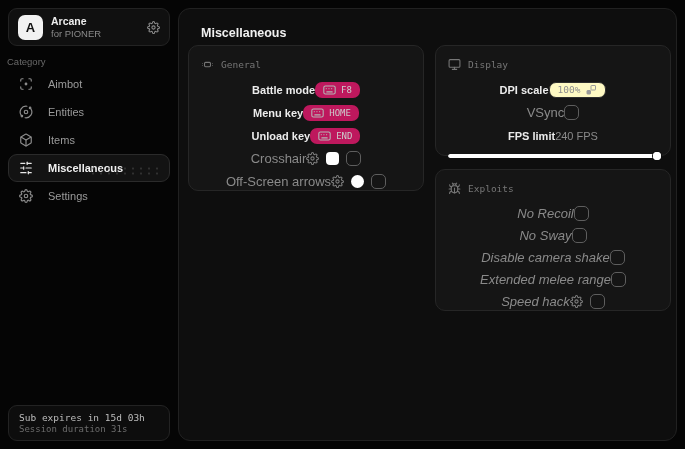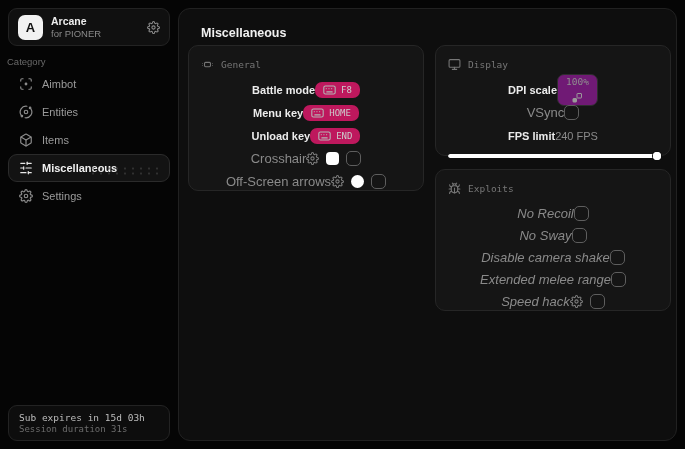--- a/index.html
+++ b/index.html
@@ -18,21 +18,21 @@
     display:flex; align-items:center; justify-content:center;
     color:#111; font-weight:bold; font-size:13px; }
   .brand-text { flex:1; line-height:1.25; }
   .brand-title { color:#ededed; font-size:10.5px; font-weight:bold; }
   .brand-sub { color:#8a8a8a; font-size:9.5px; }
   .brand-gear { color:#8a8a8a; }
 
   .category { position:absolute; left:7px; top:56px; color:#696969; font-size:9.5px; }
 
   .nav { position:absolute; left:8px; top:70px; width:162px; }
-  .nav-item { position:relative; height:28px; display:flex; align-items:center; gap:9px;
+  .nav-item { position:relative; height:28px; display:flex; align-items:center; gap:15px;
     padding:0 10px; color:#9b9b9b; font-size:11px; border:1px solid transparent;
     border-radius:9px; cursor:default; }
   .nav-item .nicon { width:14px; height:14px; color:#8d8d8d; }
   .nav-item.active { background:#131313; border-color:#2b2b2b; color:#f0f0f0; font-weight:bold; }
   .nav-item.active .nicon { color:#e8e8e8; }
   .nav-item.active::after { content:""; position:absolute; right:8px; bottom:5px;
     width:72px; height:10px; opacity:.55;
     background-image:radial-gradient(circle, #4a4a4a 1px, transparent 1.2px);
     background-size:8px 5px; }
 
@@ -61,23 +61,23 @@
   .row { display:flex; align-items:center; justify-content:center; height:23px; }
   .row-x { height:22px;font-style:italic; }
   .lbl-strong { color:#ececec; font-size:11px; font-weight:bold; }
   .lbl-muted  { color:#8a8a8a; font-size:13px; }
   .right-group { display:flex; align-items:center; gap:7px; }
 
   .keychip { display:inline-flex; align-items:center; gap:5px; background:#be185d;
     border-radius:7px; padding:3px 8px; color:#cccccc; font-size:9px; cursor:pointer; }
   .keychip .kicon { width:13px; height:10px; color:#b5b5b5; }
 
-  .dpichip { display:inline-flex; align-items:center; gap:5px; background:#701a75;
+  .dpichip { display:inline-flex; align-items:center; gap:5px; background:#fef9c3;
     border:1px solid #2e2e2e; border-radius:7px; padding:1px 8px; color:#8f8f8f;
-    font-size:9.5px; cursor:pointer;flex-direction:column; }
+    font-size:9.5px; cursor:pointer; }
   .dpichip .dicon { width:12px; height:12px; color:#9a9a9a; }
 
   .checkbox { width:15px; height:15px; border:1.5px solid #5e5e5e; border-radius:5px;
     background:transparent; cursor:pointer; flex:none; }
   .swatch { width:13px; height:13px; flex:none; cursor:pointer; }
   .swatch-square { border-radius:4px; }
   .swatch-round  { border-radius:50%; }
   .row-gear { color:#7d7d7d; width:13px; height:13px; cursor:pointer; }
 
   .fps-value { color:#8a8a8a; font-size:11px; }

